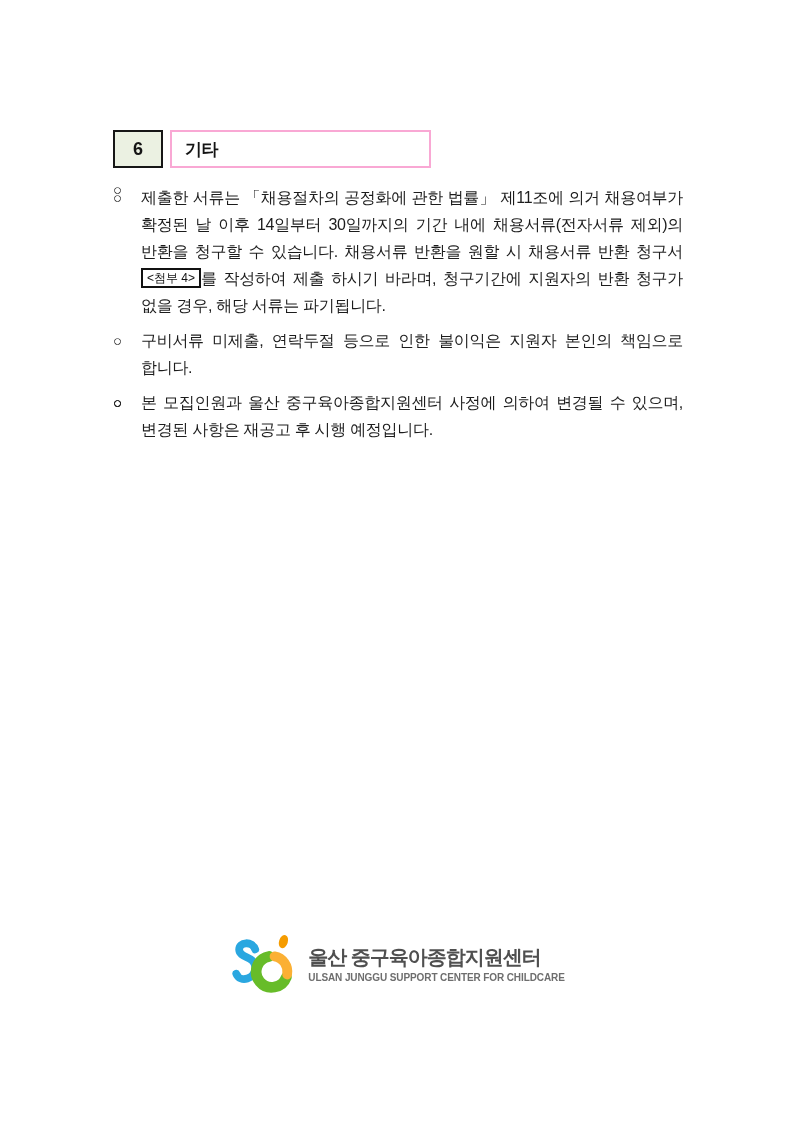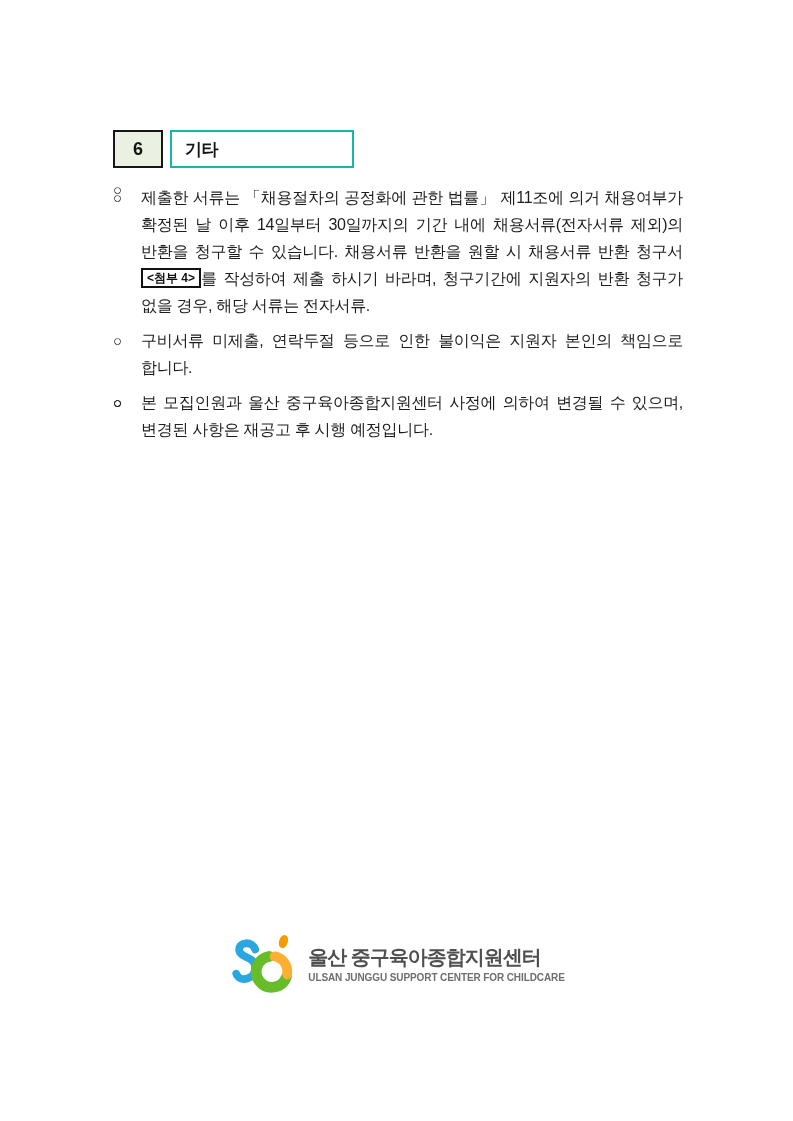--- a/index.html
+++ b/index.html
@@ -30,23 +30,23 @@
     border: 2px solid #161616;
     background: #ebf1e2;
     display: flex;
     align-items: center;
     justify-content: center;
     font-size: 18px;
     font-weight: 700;
     color: #141414;
   }
   .title-box {
-    width: 184px;
+    width: 261px;
     height: 38px;
-    border: 2px solid #14b8a6;
+    border: 2px solid #f9a8d4;
     background: #ffffff;
     display: flex;
     align-items: center;
     padding-left: 13px;
     font-size: 17px;
     font-weight: 700;
     color: #141414;
     letter-spacing: -0.5px;
   }
 
@@ -73,21 +73,21 @@
     left: 0;
     top: 0;
     font-size: 15px;
     color: #1c1c1c;
   }
   .attach-box {
     display: inline-block;
     border: 2px solid #111111;
     padding: 0 4px;
     font-size: 12px;
-    font-weight: 700;
+    font-weight: 400;
     line-height: 16px;
     letter-spacing: 0;
     vertical-align: 2px;
     white-space: nowrap;
     color: #111111;
   }
 
   
   .footer-logo {
     position: absolute;
@@ -133,21 +133,21 @@
   </div>
 
   <div class="notes">
 
     <div class="note-item">
       <span class="note-marker">○</span>
     </div>
 
     <div class="note-item">
       <span class="note-marker">○</span>
-      <span>제출한 서류는 「채용절차의 공정화에 관한 법률」 제11조에 의거 채용여부가 확정된 날 이후 14일부터 30일까지의 기간 내에 채용서류(전자서류 제외)의 반환을 청구할 수 있습니다. 채용서류 반환을 원할 시 채용서류 반환 청구서 </span><span class="attach-box">&lt;첨부 4&gt;</span><span>를 작성하여 제출 하시기 바라며, 청구기간에 지원자의 반환 청구가 없을 경우, 해당 서류는 전자서류.</span>
+      <span>제출한 서류는 「채용절차의 공정화에 관한 법률」 제11조에 의거 채용여부가 확정된 날 이후 14일부터 30일까지의 기간 내에 채용서류(전자서류 제외)의 반환을 청구할 수 있습니다. 채용서류 반환을 원할 시 채용서류 반환 청구서 </span><span class="attach-box">&lt;첨부 4&gt;</span><span>를 작성하여 제출 하시기 바라며, 청구기간에 지원자의 반환 청구가 없을 경우, 해당 서류는 파기됩니다.</span>
     </div>
 
     <div class="note-item">
       <span class="note-marker">○</span>
       <span>구비서류 미제출, 연락두절 등으로 인한 불이익은 지원자 본인의 책임으로 합니다.</span>
     </div>
 
     <div class="note-item">
       <span class="note-marker">○</span>
     </div>

